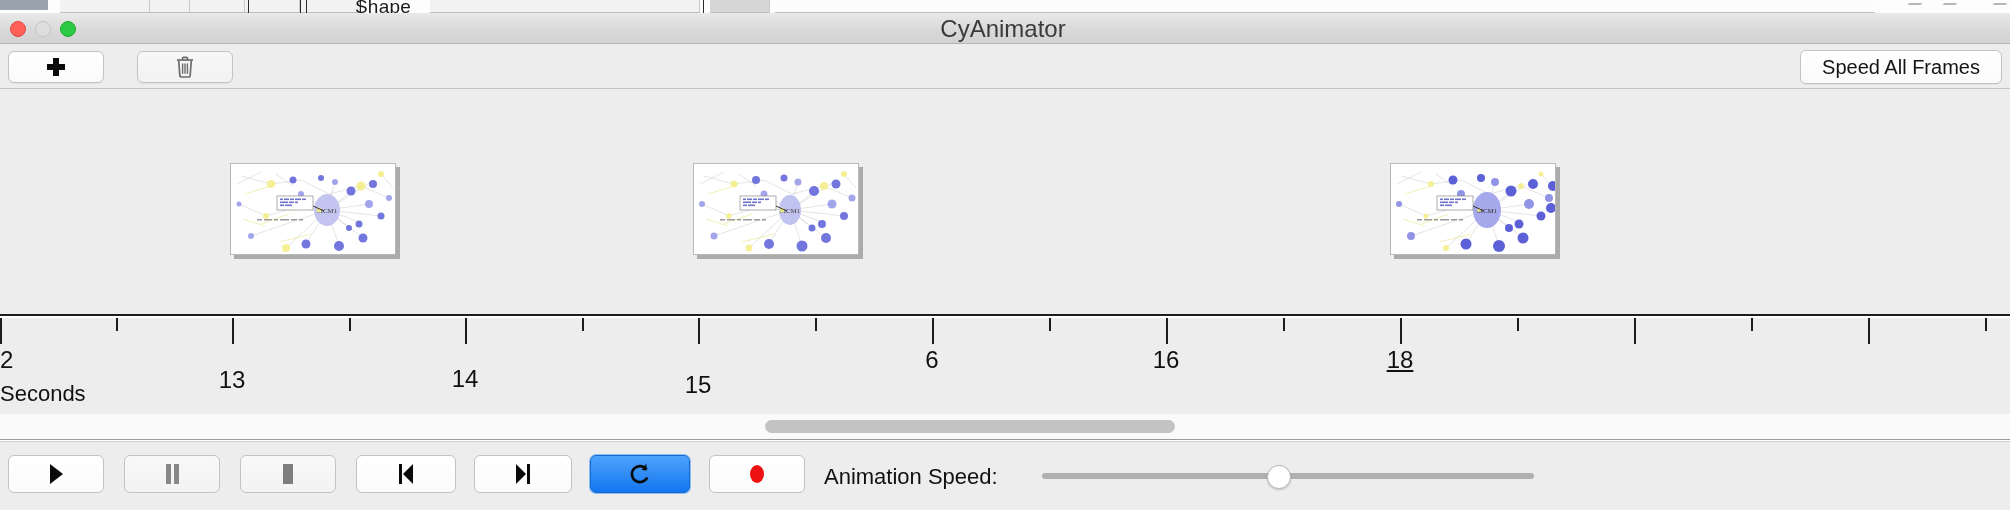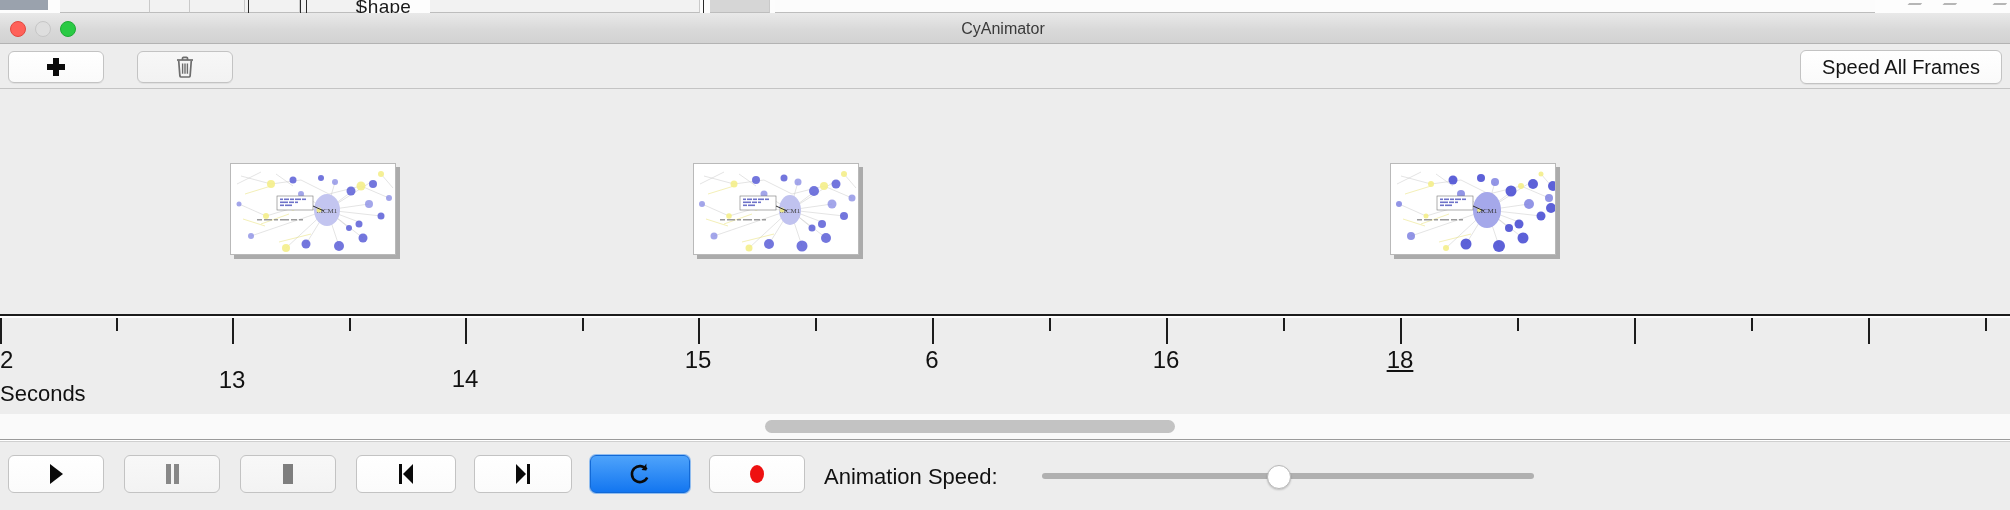--- a/index.html
+++ b/index.html
@@ -90,21 +90,21 @@
   .light.close   { background: #ff6159; border: 1px solid #e1483f; }
   .light.min     { background: #dedede; border: 1px solid #c6c6c6; }
   .light.max     { background: #2aca44; border: 1px solid #1eab35; }
 
   .win-title {
     position: absolute;
     left: 0; top: 0;
     width: 2006px;
     line-height: 31px;
     text-align: center;
-    font-size: 16px;
+    font-size: 24px;
     color: #3a3a3a;
   }
 
   
   .toolbar {
     position: absolute;
     left: 0; top: 44px;
     width: 2010px; height: 45px;
     background: #ededed;
     border-bottom: 1px solid #c4c4c4;
@@ -558,21 +558,21 @@
         <div class="tick major" style="left: 0px;"></div>
         <div class="tick-label" style="left: 0px;">12</div>
         <div class="tick minor" style="left: 116px;"></div>
         <div class="tick major" style="left: 232px;"></div>
         <div class="tick-label" style="left: 232px; margin-top: 20px;">13</div>
         <div class="tick minor" style="left: 349px;"></div>
         <div class="tick major" style="left: 465px;"></div>
         <div class="tick-label" style="left: 465px; margin-top: 19px;">14</div>
         <div class="tick minor" style="left: 582px;"></div>
         <div class="tick major" style="left: 698px;"></div>
-        <div class="tick-label" style="left: 698px;">15</div>
+        <div class="tick-label" style="left: 698px; margin-top: 25px;">15</div>
         <div class="tick minor" style="left: 815px;"></div>
         <div class="tick major" style="left: 932px;"></div>
         <div class="tick-label" style="left: 932px;">6</div>
         <div class="tick minor" style="left: 1049px;"></div>
         <div class="tick major" style="left: 1166px;"></div>
         <div class="tick-label" style="left: 1166px;">16</div>
         <div class="tick minor" style="left: 1283px;"></div>
         <div class="tick major" style="left: 1400px;"></div>
         <div class="tick-label" style="left: 1400px; text-decoration: underline;">18</div>
         <div class="tick minor" style="left: 1517px;"></div>

